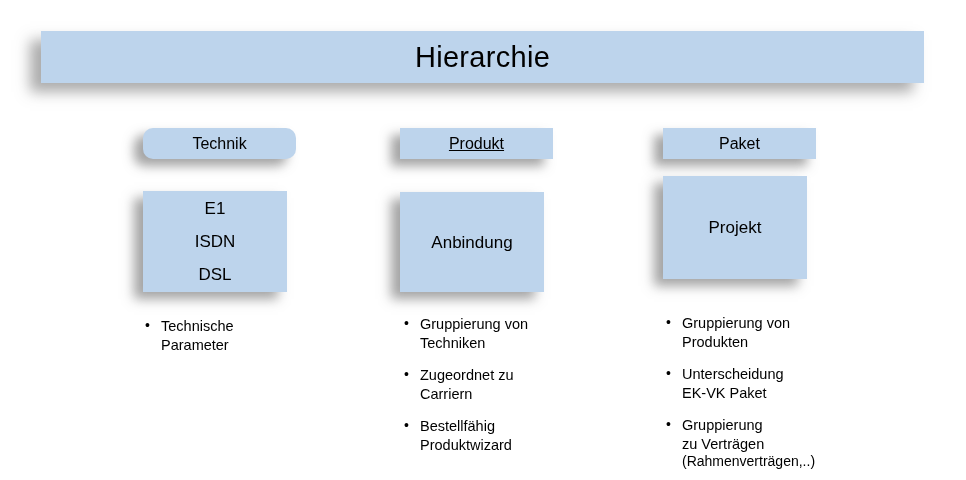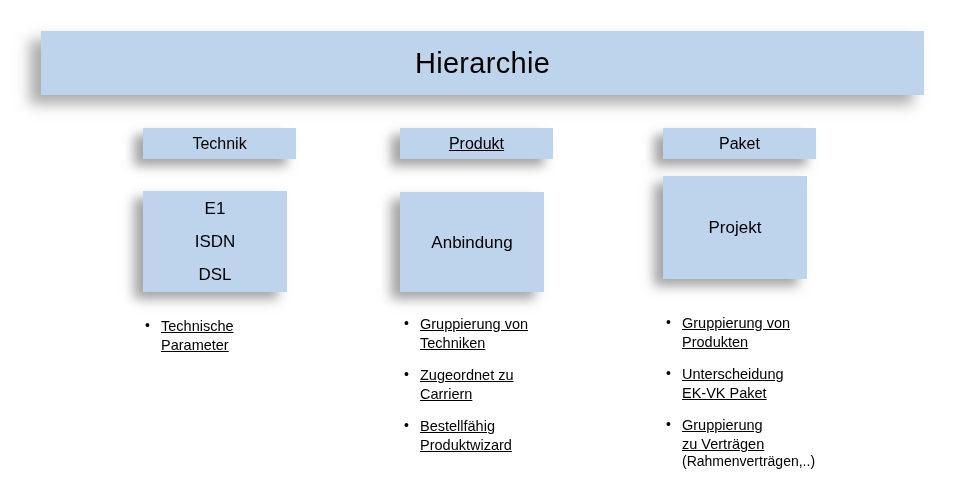--- a/index.html
+++ b/index.html
@@ -30,40 +30,40 @@
     align-items: center;
     justify-content: center;
     box-sizing: border-box;
   }
 
   
   .title-bar {
     left: 41px;
     top: 31px;
     width: 883px;
-    height: 64px;
+    height: 52px;
     box-shadow: -11px 9px 13px rgba(90, 90, 90, 0.5);
   }
   .title-bar .label {
     font-size: 29px;
     line-height: 1;
     letter-spacing: 0.3px;
   }
 
   
   .hdr {
     width: 153px;
     height: 31px;
     top: 128px;
   }
   .hdr .label {
     font-size: 16px;
     line-height: 1;
   }
-  .hdr-technik { left: 143px; }
+  .hdr-technik { left: 143px; border-radius: 10px; }
   .hdr-produkt { left: 400px; text-decoration: underline; }
   .hdr-paket   { left: 663px; }
 
   
   .entity {
     width: 144px;
   }
   .entity .label {
     font-size: 17px;
     line-height: 1;
@@ -101,21 +101,20 @@
   }
   .bullets .item:last-child { margin-bottom: 0; }
   .bullets .marker {
     width: 16px;
     flex: 0 0 16px;
     font-size: 14px;
     line-height: 1.28;
   }
   .bullets .text {
     white-space: pre-line;
-    text-decoration: underline;
   }
   .bullets .sub {
     display: block;
     font-size: 14px;
   }
 
   .bullets-technik { left: 145px; top: 317px; width: 185px; }
   .bullets-produkt { left: 404px; top: 315px; width: 185px; }
   .bullets-paket   { left: 666px; top: 314px; width: 200px; }
 </style>

